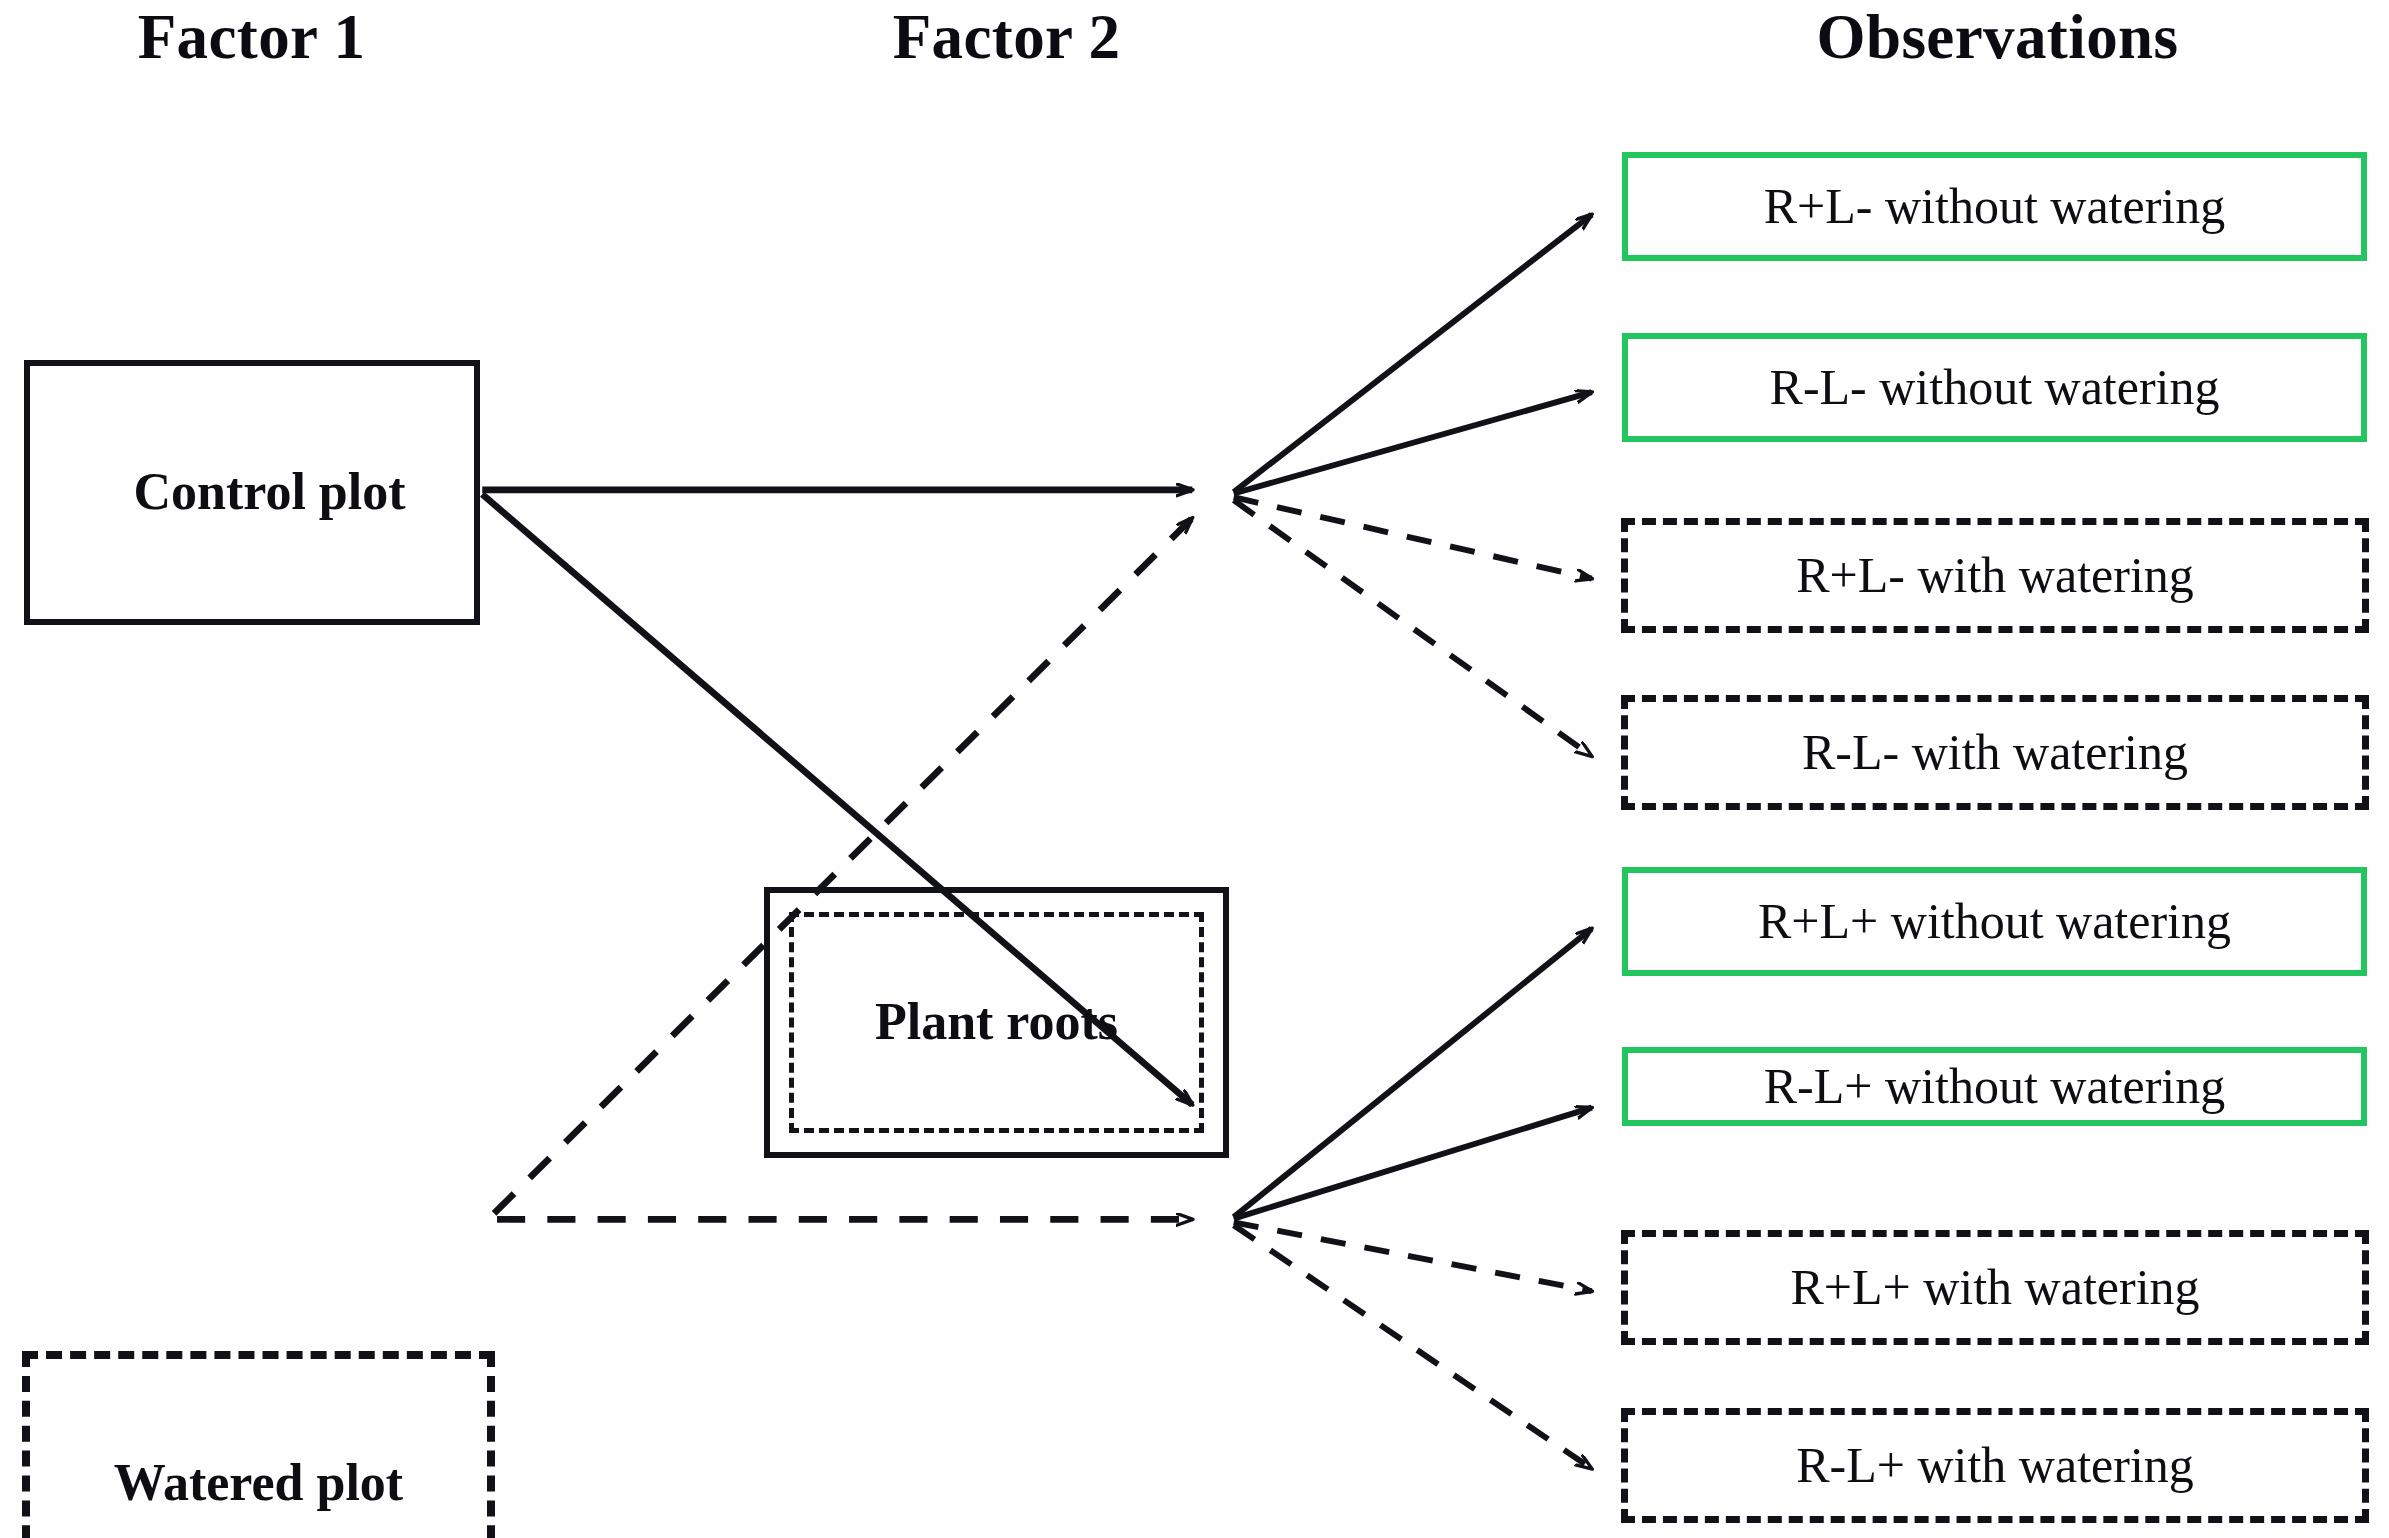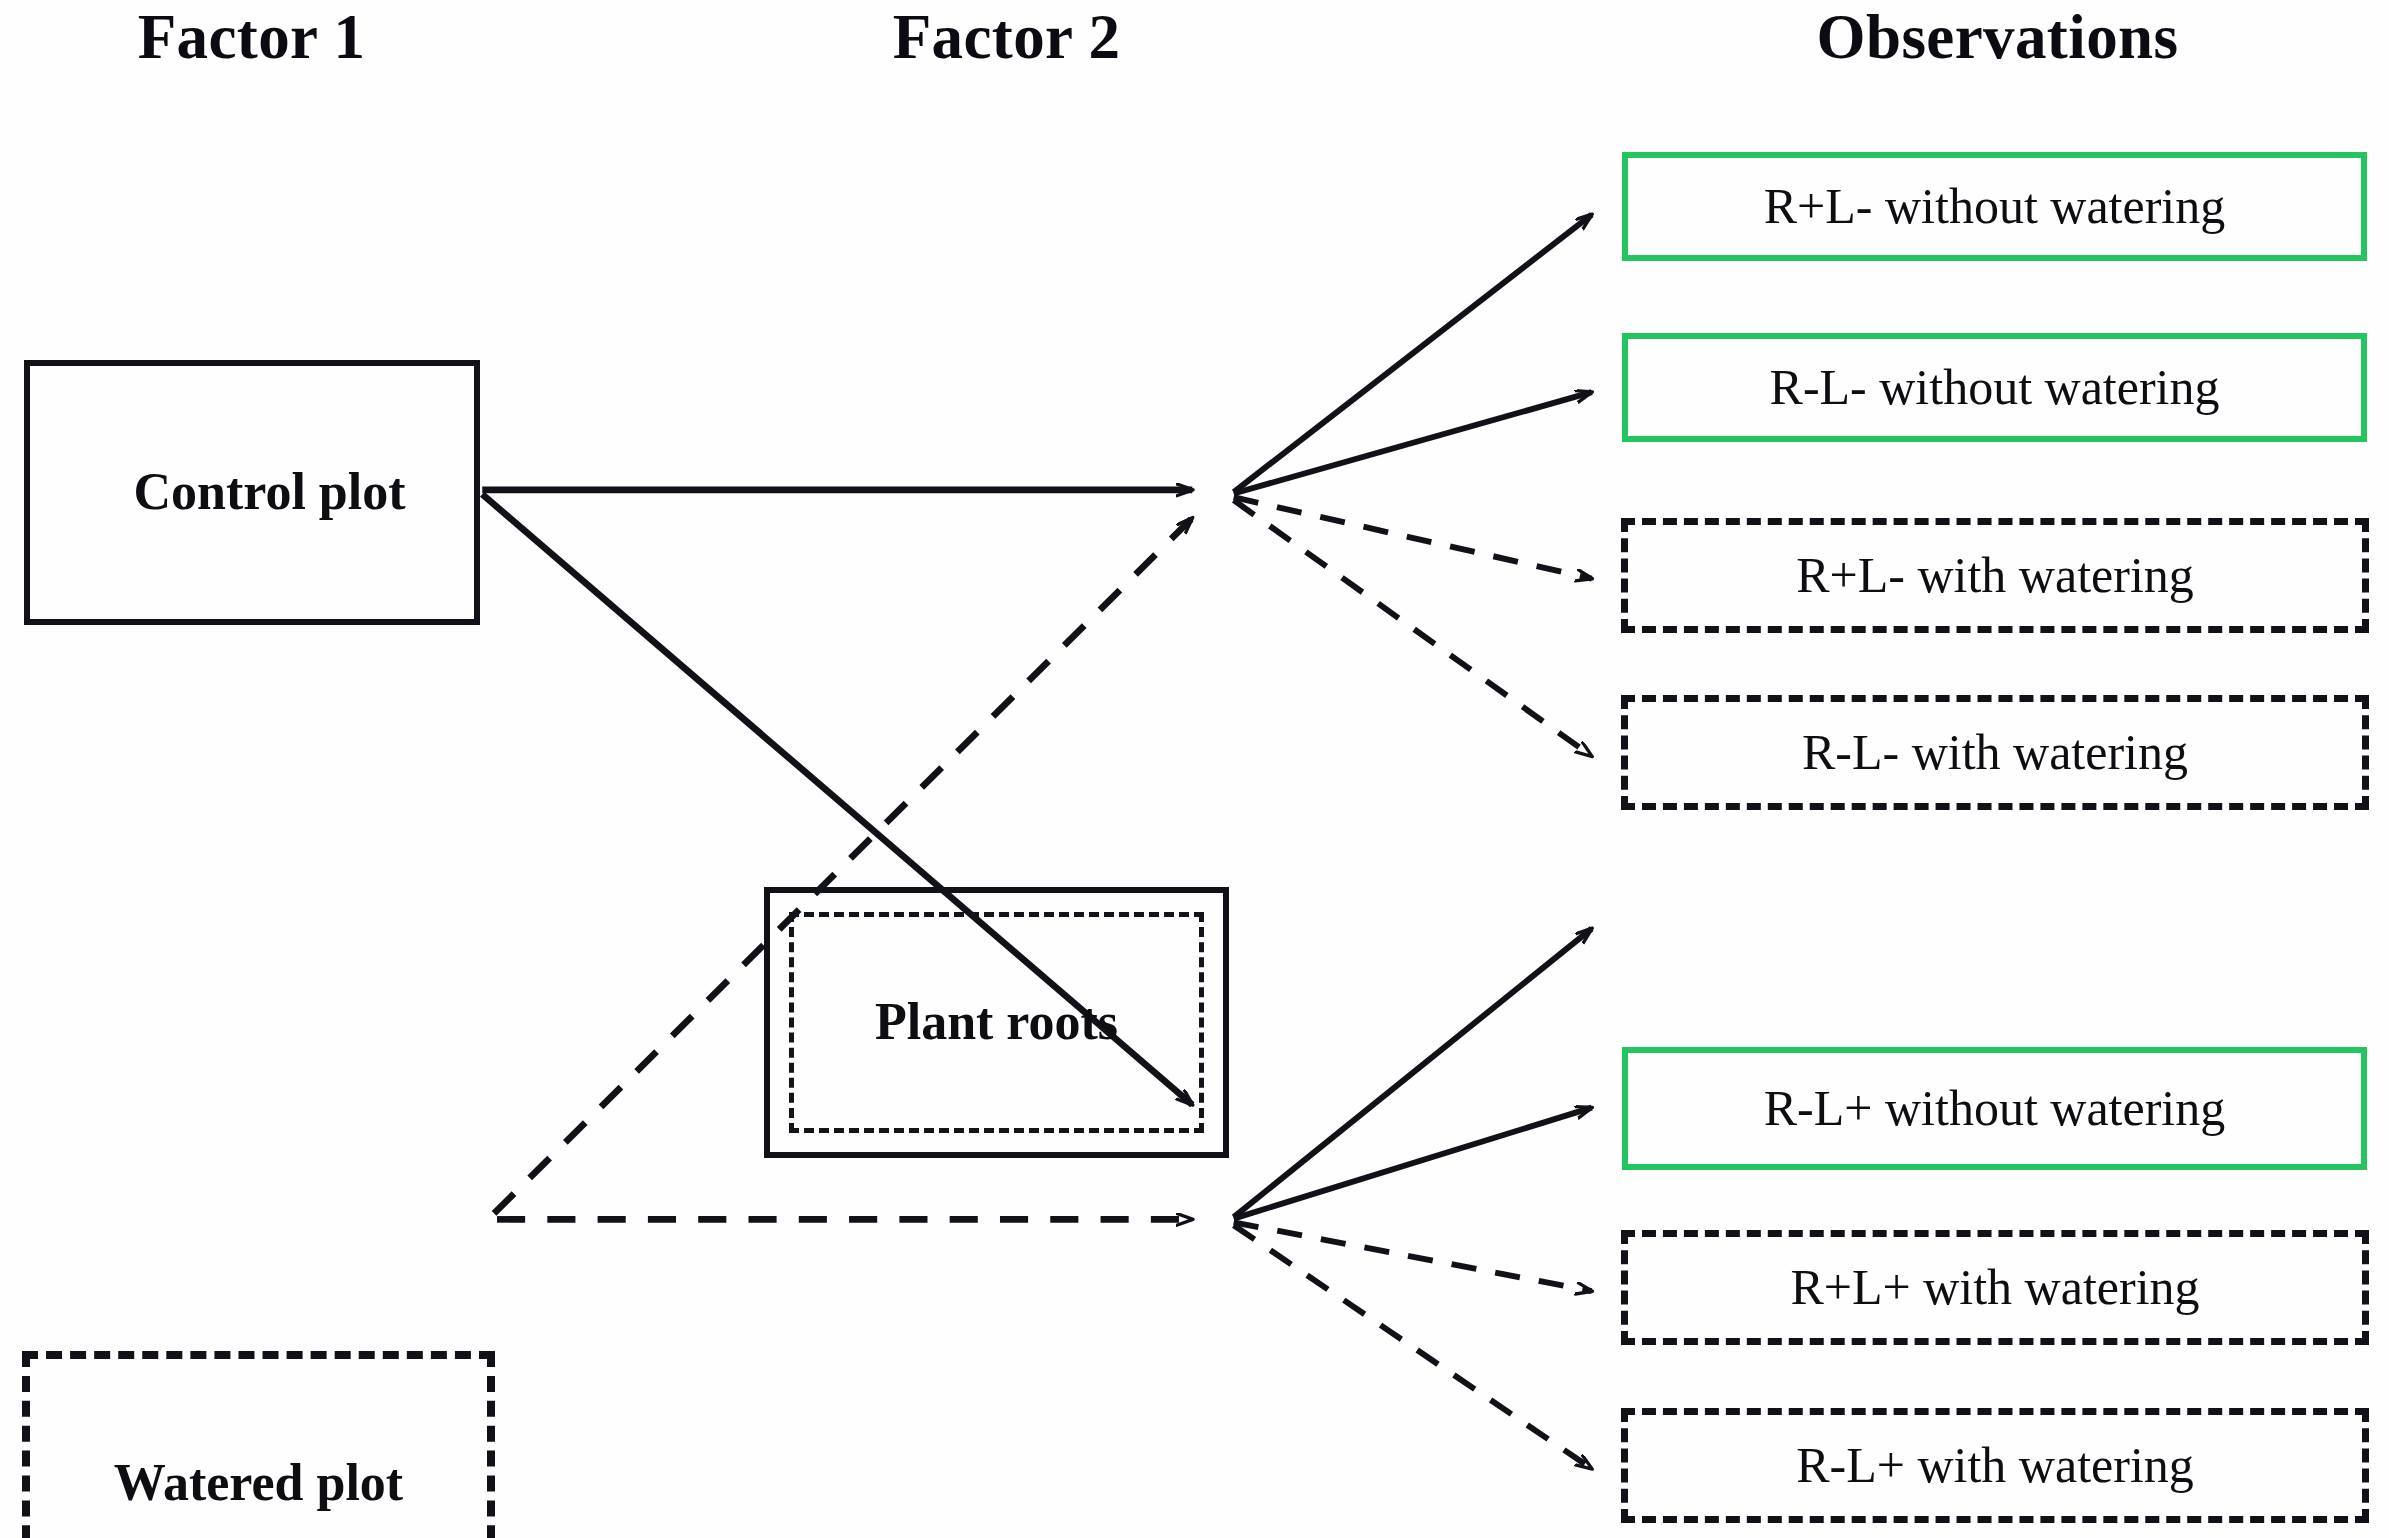--- a/index.html
+++ b/index.html
@@ -143,22 +143,25 @@
   </div>
 
   <div class="node obs dashed-box" style="left:1621px;top:518px;width:748px;height:115px;">
     <span class="lbl">R+L- with watering</span>
   </div>
 
   <div class="node obs dashed-box" style="left:1621px;top:695px;width:748px;height:115px;">
     <span class="lbl">R-L- with watering</span>
   </div>
 
+  <div class="node obs solid-box" style="left:1622px;top:867px;width:745px;height:109px;">
+    <span class="lbl">R+L+ without watering</span>
+  </div>
 
-  <div class="node obs solid-box" style="left:1622px;top:1047px;width:745px;height:123px;">
+  <div class="node obs solid-box" style="left:1622px;top:1047px;width:745px;height:79px;">
     <span class="lbl">R-L+ without watering</span>
   </div>
 
   <div class="node obs dashed-box" style="left:1621px;top:1230px;width:748px;height:115px;">
     <span class="lbl">R+L+ with watering</span>
   </div>
 
   <div class="node obs dashed-box" style="left:1621px;top:1408px;width:748px;height:115px;">
     <span class="lbl">R-L+ with watering</span>
   </div>

